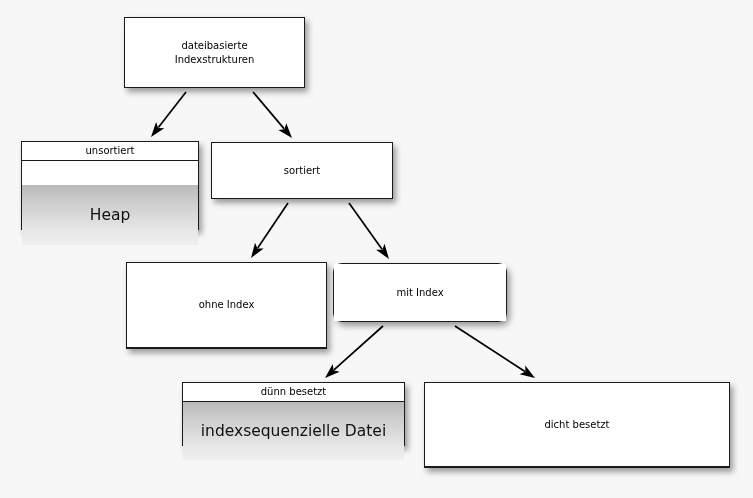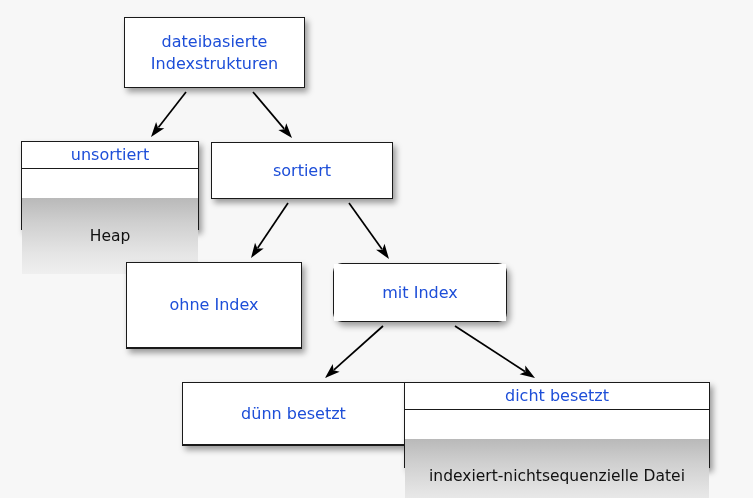--- a/index.html
+++ b/index.html
@@ -32,41 +32,40 @@
     display: flex;
     flex-direction: column;
     z-index: 2;
   }
   .node .title {
     flex: 1 1 auto;
     display: flex;
     align-items: center;
     justify-content: center;
     text-align: center;
-    color: #1d4ed8;
-    font-size: 16px;
+    color: #000000;
+    font-size: 10px;
     line-height: 1.35;
     padding: 2px 6px;
     background: #ffffff;
     white-space: pre-line;
   }
   .node.has-sub .title {
     border-bottom: 1.6px solid #1a1a1a;
   }
   .node .sub {
     flex: 0 0 auto;
     display: flex;
     align-items: center;
     justify-content: center;
     text-align: center;
     color: #111111;
     font-size: 15.5px;
-    padding: 19px 6px;
+    padding: 11px 6px;
     background: linear-gradient(180deg, #b9b9b9 0%, #cfcfcf 32%, #e6e6e6 75%, #efefef 100%);
-    margin-top: 29px;
   }
 </style>
 </head>
 <body>
 
 <div id="canvas">
   <svg id="edges" viewBox="0 0 753 498" width="753" height="498">
       <g>
         <line x1="186" y1="92" x2="158.36728736217904" y2="127.52777339148409" stroke="#000000" stroke-width="1.7"></line>
         <polygon points="151,137 156.1044776723669,121.96722554907751 158.06031705542156,127.92244950017225 164.3137407330807,128.3522079296327" fill="#000000"></polygon>
@@ -90,34 +89,34 @@
       <g>
         <line x1="455" y1="326" x2="524.9386766043924" y2="371.46013979285505" stroke="#000000" stroke-width="1.7"></line>
         <polygon points="535,378 519.5894063323943,374.1850815458321 525.3578984125427,371.73263396815275 525.2572851785866,365.4652679363055" fill="#000000"></polygon>
       </g>
     </svg>
   <div id="nodes-layer">
       <div class="node" style="left: 124px; top: 17px; width: 181px; height: 71px;">
         <div class="title">dateibasierte
 Indexstrukturen</div>
       </div>
-      <div class="node has-sub" style="left: 21px; top: 141px; width: 178px; height: 89px;">
+      <div class="node has-sub" style="left: 21px; top: 141px; width: 178px; height: 89px; gap: 24px;">
         <div class="title">unsortiert</div>
         <div class="sub" style="height: 38px;">Heap</div>
       </div>
       <div class="node" style="left: 211px; top: 142px; width: 182px; height: 57px;">
         <div class="title">sortiert</div>
       </div>
-      <div class="node has-sub" style="left: 126px; top: 262px; width: 176px; height: 87px;">
+      <div class="node has-sub" style="left: 126px; top: 262px; width: 201px; height: 87px;">
         <div class="title">ohne Index</div>
       </div>
       <div class="node" style="left: 333px; top: 263px; width: 174px; height: 59px; border-radius: 9px;">
         <div class="title">mit Index</div>
       </div>
       <div class="node has-sub" style="left: 182px; top: 382px; width: 223px; height: 64px;">
         <div class="title">dünn besetzt</div>
+        <div class="sub" style="height: 36px;">indexsequenzielle Datei</div>
       </div>
-      <div class="node has-sub" style="left: 404px; top: 382px; width: 306px; height: 86px;">
+      <div class="node has-sub" style="left: 424px; top: 382px; width: 306px; height: 86px;">
         <div class="title">dicht besetzt</div>
-        <div class="sub" style="height: 36px;">indexiert-nichtsequenzielle Datei</div>
       </div>
     </div>
 </div>
 
 </body></html>

